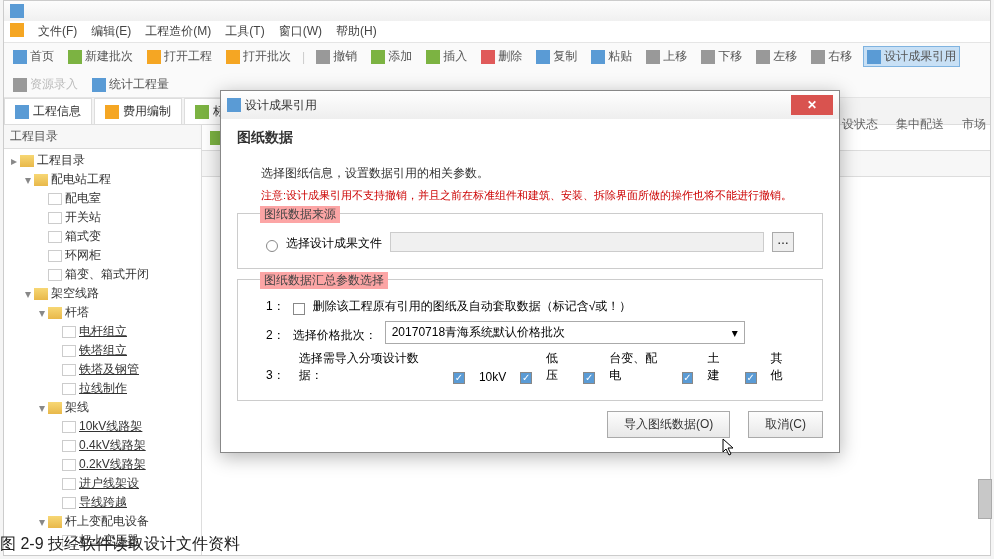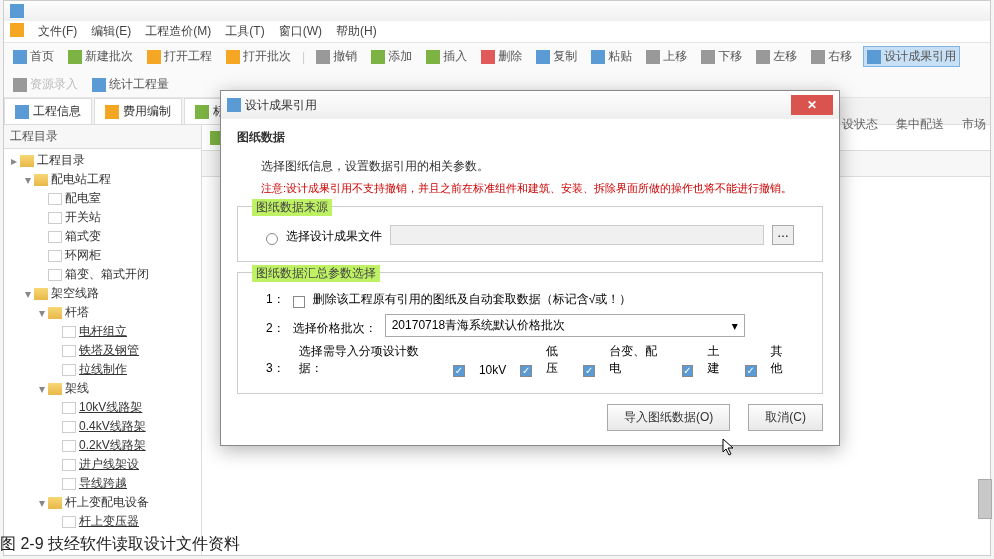--- a/index.html
+++ b/index.html
@@ -28,25 +28,25 @@
 .d1 { padding-left: 4px; } .d2 { padding-left: 18px; } .d3 { padding-left: 32px; } .d4 { padding-left: 46px; text-decoration: underline; }
 .main { flex: 1; position: relative; }
 .main-top { padding: 4px 8px; display: flex; align-items: center; gap: 6px; color: #555; }
 .grid-head { display: flex; border-top: 1px solid #ddd; border-bottom: 1px solid #ddd; background: #f7f7f7; }
 .gh { padding: 4px 8px; border-right: 1px solid #ddd; color: #555; }
 .dialog { position: absolute; left: 220px; top: 90px; width: 620px; background: #fff; border: 1px solid #888; box-shadow: 0 4px 18px rgba(0,0,0,0.3); z-index: 50; }
 .dlg-title { background: linear-gradient(#fff,#eee); display: flex; align-items: center; padding: 4px 6px; }
 .dlg-title .t { flex: 1; color: #333; }
 .dlg-close { width: 42px; height: 20px; background: #d9534f; color: #fff; display: flex; align-items: center; justify-content: center; font-weight: bold; }
 .dlg-body { padding: 10px 16px 14px; }
-.dlg-h1 { font-size: 12px; font-weight: bold; color: #333; margin-bottom: 12px; }
+.dlg-h1 { font-size: 14px; font-weight: bold; color: #333; margin-bottom: 18px; }
 .dlg-sub { color: #333; margin-left: 24px; }
 .dlg-warn { color: #c00; margin: 6px 0 10px 24px; font-size: 11px; }
 .frame { border: 1px solid #ccc; padding: 12px 14px 10px; margin-bottom: 10px; position: relative; }
-.frame-legend { position: absolute; top: -8px; left: 14px; background: #bef264; padding: 0 4px; color: #444; text-align: right; }
+.frame-legend { position: absolute; top: -8px; left: 22px; background: #fca5a5; padding: 0 4px; color: #444; text-align: right; }
 .row { display: flex; align-items: flex-end; gap: 8px; margin: 6px 14px; }
 .radio, .chk { width: 12px; height: 12px; border: 1px solid #888; display: inline-block; }
 .radio { border-radius: 50%; position: relative; }
 .radio.sel::after { content:""; width: 6px; height: 6px; background: #333; border-radius: 50%; position: absolute; top: 2px; left: 2px; }
 .chk.sel { background: #5a9bd5; }
 .chk.sel::after { content:"✓"; color: #fff; font-size: 10px; line-height: 10px; display: block; text-align: center; }
 .txtfield { flex: 1; height: 20px; background: #f0f0f0; border: 1px solid #ccc; }
 .sel-field { border: 1px solid #aaa; padding: 2px 6px; display: flex; justify-content: space-between; align-items: center; width: 360px; background: #fff; }
 .dlg-btns { display: flex; justify-content: flex-end; gap: 18px; margin-top: 8px; }
 .btn { border: 1px solid #aaa; background: linear-gradient(#fdfdfd,#e8e8e8); padding: 4px 16px; color: #333; }
@@ -230,20 +230,25 @@
             <span>杆塔</span>
           </div>
         <div class="tn d4">
             <span class="exp"></span>
             <span class="fico leaf"></span>
             <span>电杆组立</span>
           </div>
         <div class="tn d4">
             <span class="exp"></span>
             <span class="fico leaf"></span>
+            <span>铁塔组立</span>
+          </div>
+        <div class="tn d4">
+            <span class="exp"></span>
+            <span class="fico leaf"></span>
             <span>铁塔及钢管</span>
           </div>
         <div class="tn d4">
             <span class="exp"></span>
             <span class="fico leaf"></span>
             <span>拉线制作</span>
           </div>
         <div class="tn d3">
             <span class="exp">▾</span>
             <span class="fico folder"></span>

